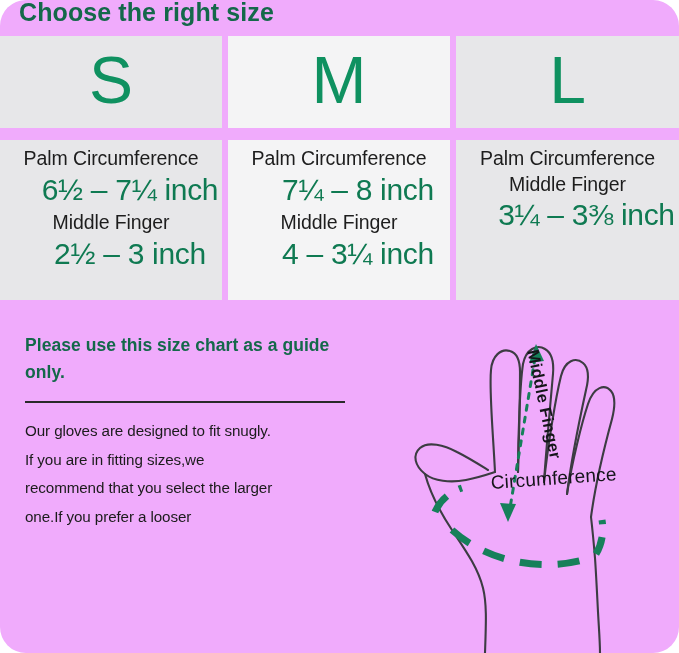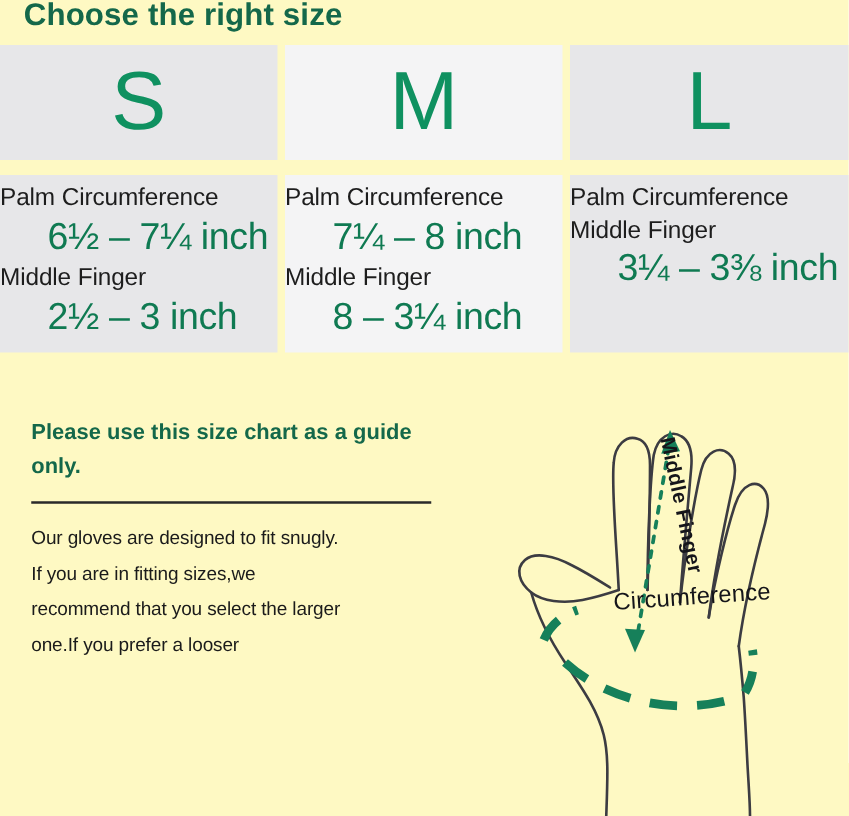--- a/index.html
+++ b/index.html
@@ -7,21 +7,22 @@
     margin: 0; padding: 0;
     width: 679px; height: 653px;
     background: #ffffff;
     font-family: "Liberation Sans", sans-serif;
     overflow: hidden;
   }
   #page {
     position: relative;
     width: 679px;
     height: 653px;
-    background: #fef9c3;
+    background: #f0abfc;
+    border-radius: 26px;
   }
 
   
   .page-title {
     position: absolute;
     left: 19px;
     top: -2px;
     font-size: 25px;
     font-weight: bold;
     color: #14684a;
@@ -67,23 +68,24 @@
     color: #0f9160;
     letter-spacing: 0px;
     transform: translateY(-2px);
   }
 
   .data-box {
     position: absolute;
     top: 104px;
     left: 0;
     right: 0;
-    height: 142px;
+    height: 160px;
     background: #e7e7e9;
     padding-top: 6px;
+    text-align: center;
   }
   .size-col.col-1 .data-box { background: #f4f4f5; }
 
   .measure-label {
     font-size: 19.5px;
     color: #1d1d1d;
     line-height: 1.32;
     font-weight: normal;
     letter-spacing: -0.1px;
     white-space: nowrap;
@@ -185,21 +187,21 @@
     </div>
 
     <div class="size-col col-1">
       <div class="letter-box">
         <span class="letter">M</span>
       </div>
       <div class="data-box">
         <div class="measure-label">Palm Circumference</div>
         <div class="measure-value">7¼ – 8 inch</div>
         <div class="measure-label">Middle Finger</div>
-        <div class="measure-value">8 – 3¼ inch</div>
+        <div class="measure-value">4 – 3¼ inch</div>
       </div>
     </div>
 
     <div class="size-col col-2">
       <div class="letter-box">
         <span class="letter">L</span>
       </div>
       <div class="data-box">
         <div class="measure-label">Palm Circumference</div>
         <div class="measure-label">Middle Finger</div>

